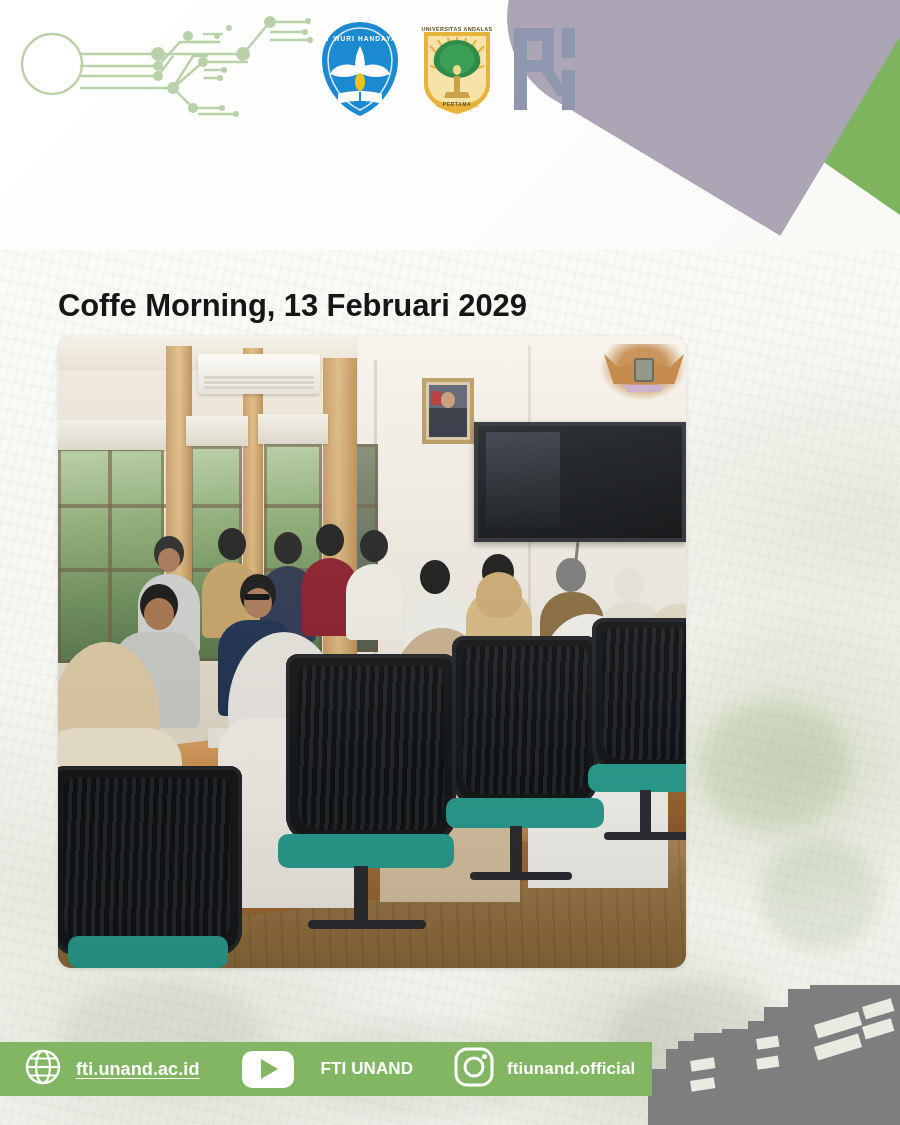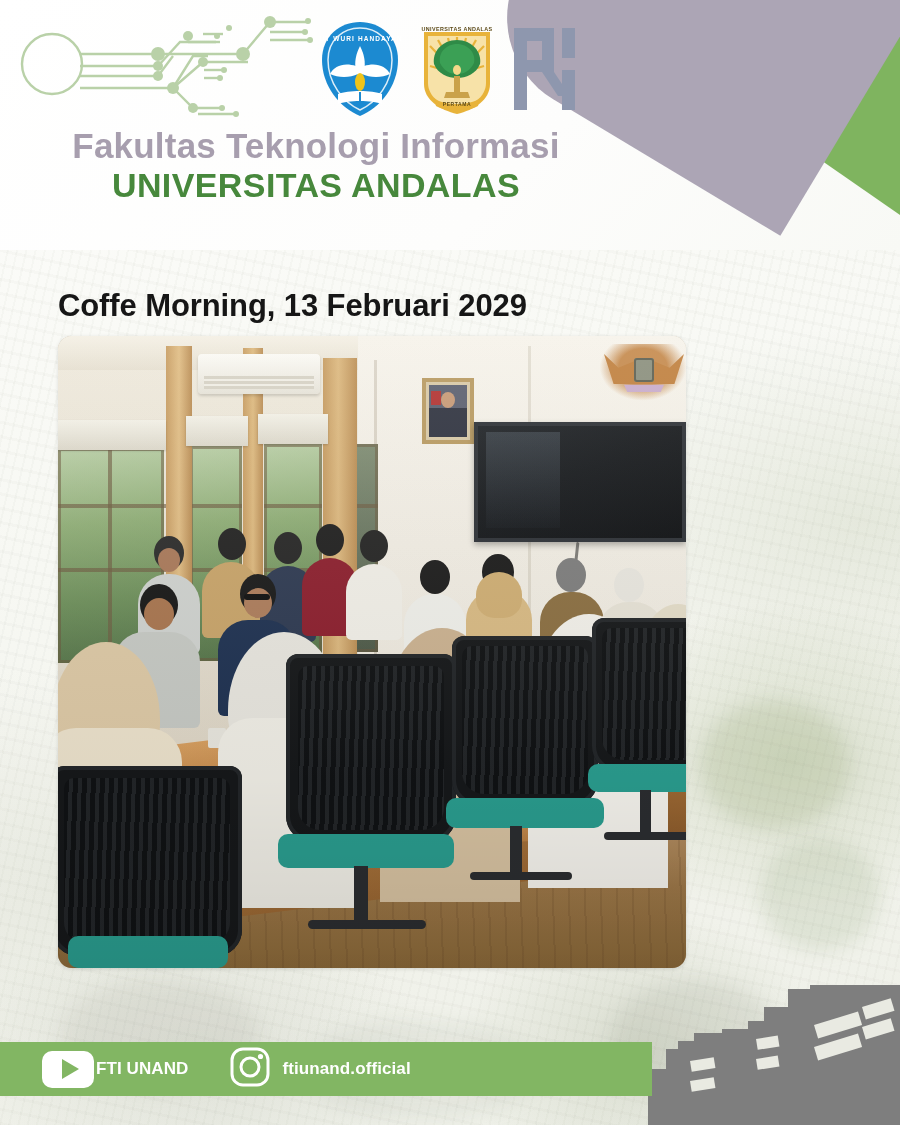--- a/index.html
+++ b/index.html
@@ -216,21 +216,21 @@
   .footer{
     position:absolute; left:0; top:1042px; width:652px; height:54px;
     background:#82b663; display:flex; align-items:center;
   }
   .f-item{ display:flex; align-items:center; }
   .f-label{ color:#ffffff; font-size:17px; font-weight:700; letter-spacing:.1px; }
   .f-label.link{ text-decoration:underline; text-underline-offset:3px; }
   .f-web{ margin-left:24px; }
   .f-web .f-label{ margin-left:14px; font-size:18px; }
   .f-yt{ margin-left:42px; }
-  .f-yt .f-label{ margin-left:2px; }
+  .f-yt .f-label{ margin-left:27px; }
   .f-ig{ margin-left:40px; }
   .f-ig .f-label{ margin-left:12px; }
 
   .yt-badge{
     width:52px; height:37px; border-radius:10px; background:#ffffff;
     display:flex; align-items:center; justify-content:center;
   }
   .yt-tri{
     width:0; height:0; border-left:17px solid #82b663;
     border-top:10px solid transparent; border-bottom:10px solid transparent;
@@ -349,24 +349,20 @@
           <rect x="2" y="34" width="32" height="12"></rect>
           <rect x="30" y="2" width="12" height="44"></rect>
           <path d="M30 46 L42 46 L58 70 L46 70 Z"></path>
           <rect x="50" y="2" width="13" height="30"></rect>
           <rect x="50" y="44" width="13" height="40"></rect>
         </g>
       </svg>
     </div>
   </div>
 
-  <div class="wordmark">
-    <div class="wm-line1">Fakultas Teknologi Informasi</div>
-    <div class="wm-line2">UNIVERSITAS ANDALAS</div>
-  </div>
 
   <div class="event-title">Coffe Morning, 13 Februari 2029</div>
 
   <div class="photo-frame">
     <div class="ph ph-wall"></div>
     <div class="ph ph-ceiling"></div>
     <div class="ph ph-rwall"></div>
     <div class="ph ph-rwall-seam"></div>
     <div class="ph ph-rwall-seam2"></div>
 
@@ -524,20 +520,32 @@
         <rect x="166" y="40" width="46" height="14" transform="rotate(-17 166 40)"></rect>
         <rect x="166" y="62" width="46" height="14" transform="rotate(-17 166 62)"></rect>
         <rect x="214" y="22" width="30" height="13" transform="rotate(-17 214 22)"></rect>
         <rect x="214" y="42" width="30" height="13" transform="rotate(-17 214 42)"></rect>
       </g>
     </svg>
   </div>
 
   <div class="footer">
 
+    <div class="f-item f-web">
+      <span>
+        <svg width="38" height="38" viewBox="0 0 38 38">
+          <circle cx="19" cy="19" r="16" fill="none" stroke="#ffffff" stroke-width="2.4"></circle>
+          <ellipse cx="19" cy="19" rx="7" ry="16" fill="none" stroke="#ffffff" stroke-width="2.2"></ellipse>
+          <path d="M3 19 H35" stroke="#ffffff" stroke-width="2.2"></path>
+          <path d="M5.5 10.5 H32.5" stroke="#ffffff" stroke-width="2"></path>
+          <path d="M5.5 27.5 H32.5" stroke="#ffffff" stroke-width="2"></path>
+        </svg>
+      </span>
+      <span class="f-label link">fti.unand.ac.id</span>
+    </div>
 
     <div class="f-item f-yt">
       <span class="yt-badge">
         <span class="yt-tri"></span>
       </span>
       <span class="f-label">FTI UNAND</span>
     </div>
 
     <div class="f-item f-ig">
       <span>

